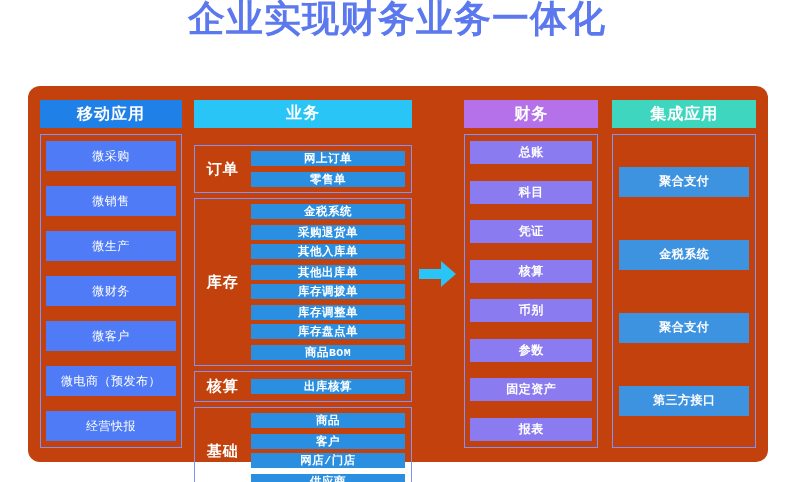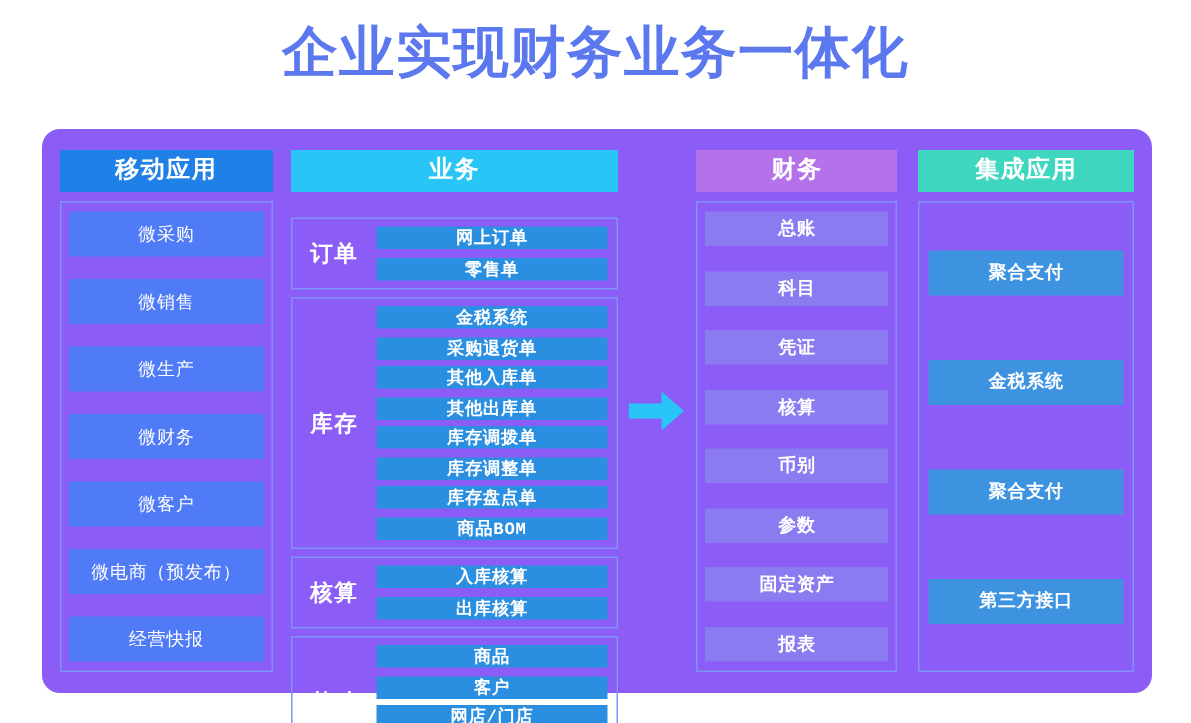--- a/index.html
+++ b/index.html
@@ -13,32 +13,31 @@
     overflow: hidden;
     font-family: "Liberation Sans", "DejaVu Sans", sans-serif;
   }
   #page-title {
     text-align: center;
     color: #5b78ee;
     font-size: 37px;
     font-weight: bold;
     letter-spacing: 1px;
     line-height: 1;
-    padding-top: 16px;
     height: 46px;
     box-sizing: border-box;
   }
   #board {
     position: absolute;
     left: 28px;
     top: 86px;
     width: 740px;
     height: 376px;
     box-sizing: border-box;
-    background: #8b5cf6;
+    background: #c2410c;
     border-radius: 12px;
     display: flex;
     flex-direction: row;
     padding: 14px 12px 14px 12px;
     gap: 6px;
   }
   .column {
     display: flex;
     flex-direction: column;
   }
@@ -216,21 +215,20 @@
             <div class="tile tile-biz">库存盘点单</div>
             <div class="tile tile-biz">商品BOM</div>
           </div>
         </div>
       </div>
 
       <div class="biz-group grp-acct">
         <div class="biz-group-label">核算</div>
         <div class="biz-rows">
           <div class="biz-row">
-            <div class="tile tile-biz">入库核算</div>
             <div class="tile tile-biz">出库核算</div>
           </div>
         </div>
       </div>
 
       <div class="biz-group grp-base">
         <div class="biz-group-label">基础</div>
         <div class="biz-rows">
           <div class="biz-row">
             <div class="tile tile-biz">商品</div>

